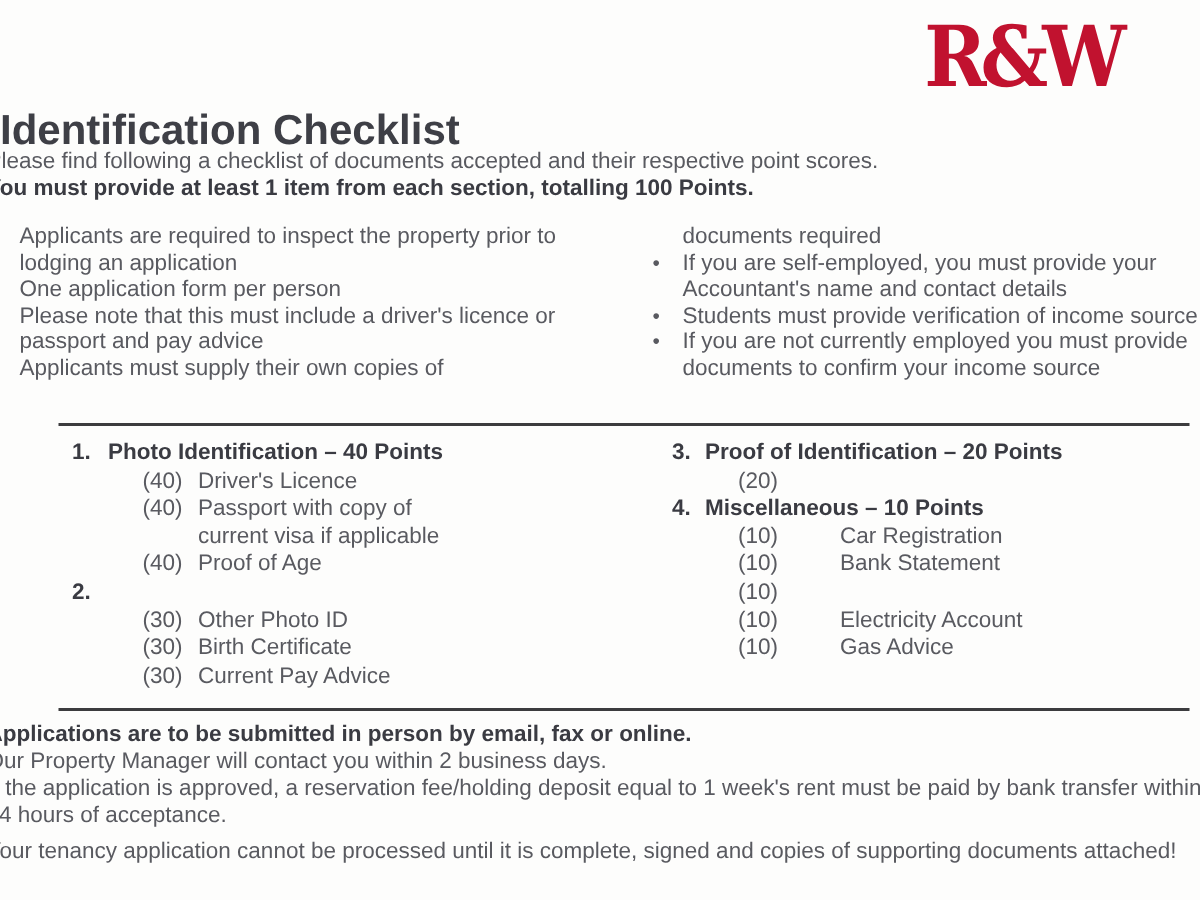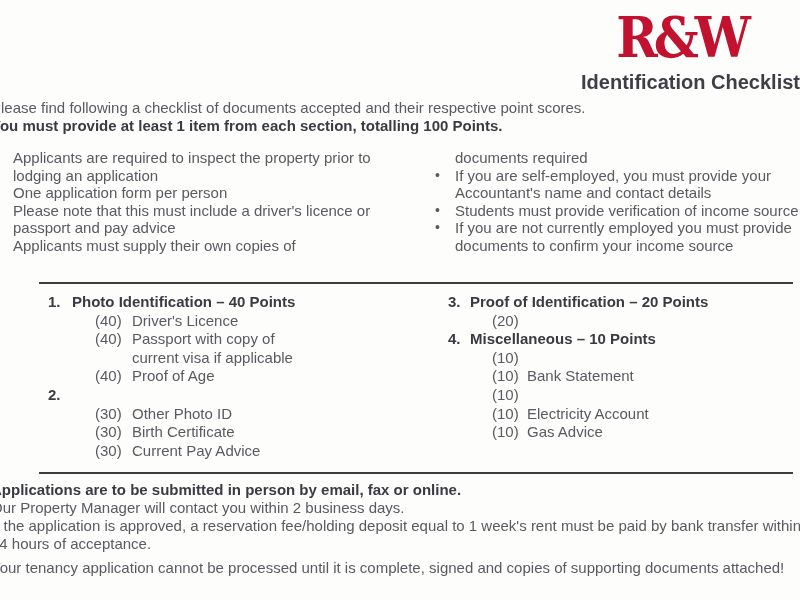--- a/index.html
+++ b/index.html
@@ -19,22 +19,22 @@
     font-size: 50px;
     line-height: 1;
     letter-spacing: -4px;
     color: #c1122f;
     transform: scaleY(1.12);
     transform-origin: top center;
   }
   
   .title {
     position: absolute; top: 71px; left: 0; right: 0;
-    text-align: right;
-    font-size: 20px; font-weight: bold;
+    text-align: left;
+    font-size: 28px; font-weight: bold;
     color: #3e3f46;
   }
   .intro { position: absolute; top: 99px; left: -9px; width: 830px; }
   .intro-line1 { font-size: 15px; line-height: 18px; color: #595a60; }
   .intro-line2 { font-size: 15px; line-height: 18px; font-weight: bold; color: #3a3b42; }
   
   .notes { position: absolute; top: 149px; font-size: 15px; line-height: 17.6px; color: #595a60; }
   .notes-left  { left: -9px;  width: 402px; }
   .notes-right { left: 432px; width: 391px; }
   .note-item { position: relative; padding-left: 22px; }
@@ -49,21 +49,21 @@
   .rule-bottom { top: 472px; }
   
   .sections { position: absolute; top: 293px; font-size: 15px; line-height: 18.6px; }
   .sections-left  { left: 48px;  width: 370px; }
   .sections-right { left: 448px; width: 352px; }
   .sec-head { display: flex; font-weight: bold; color: #3a3b42; }
   .sections-left  .sec-num { width: 24px; flex: none; }
   .sections-right .sec-num { width: 22px; flex: none; }
   .sec-item { display: flex; color: #595a60; }
   .sections-left  .sec-item { padding-left: 47px; }
-  .sections-right .sec-item { padding-left: 44px; }
+  .sections-right .sec-item { padding-left: 44px; justify-content: space-between; }
   .sections-left  .pts { width: 37px; flex: none; }
   .sections-right .pts { width: 35px; flex: none; }
   .sections-left  .lbl { width: 185px; }
   .sections-right .lbl { width: 240px; }
   
   .footer { position: absolute; top: 481px; left: -9px; width: 900px; font-size: 15px; line-height: 18px; color: #595a60; }
   .footer-line { white-space: nowrap; }
   .footer-line.bold { font-weight: bold; color: #3a3b42; }
   .footer-line.gap { margin-top: 6px; }
 </style>
@@ -161,20 +161,21 @@
   </div>
   <div class="sec-item">
     <span class="pts">(20)</span>
   </div>
   <div class="sec-head">
     <span class="sec-num">4.</span>
     <span class="sec-title">Miscellaneous – 10 Points</span>
   </div>
   <div class="sec-item">
     <span class="pts">(10)</span>
+    <span class="lbl">Car Registration</span>
   </div>
   <div class="sec-item">
     <span class="pts">(10)</span>
     <span class="lbl">Bank Statement</span>
   </div>
   <div class="sec-item">
     <span class="pts">(10)</span>
   </div>
   <div class="sec-item">
     <span class="pts">(10)</span>

